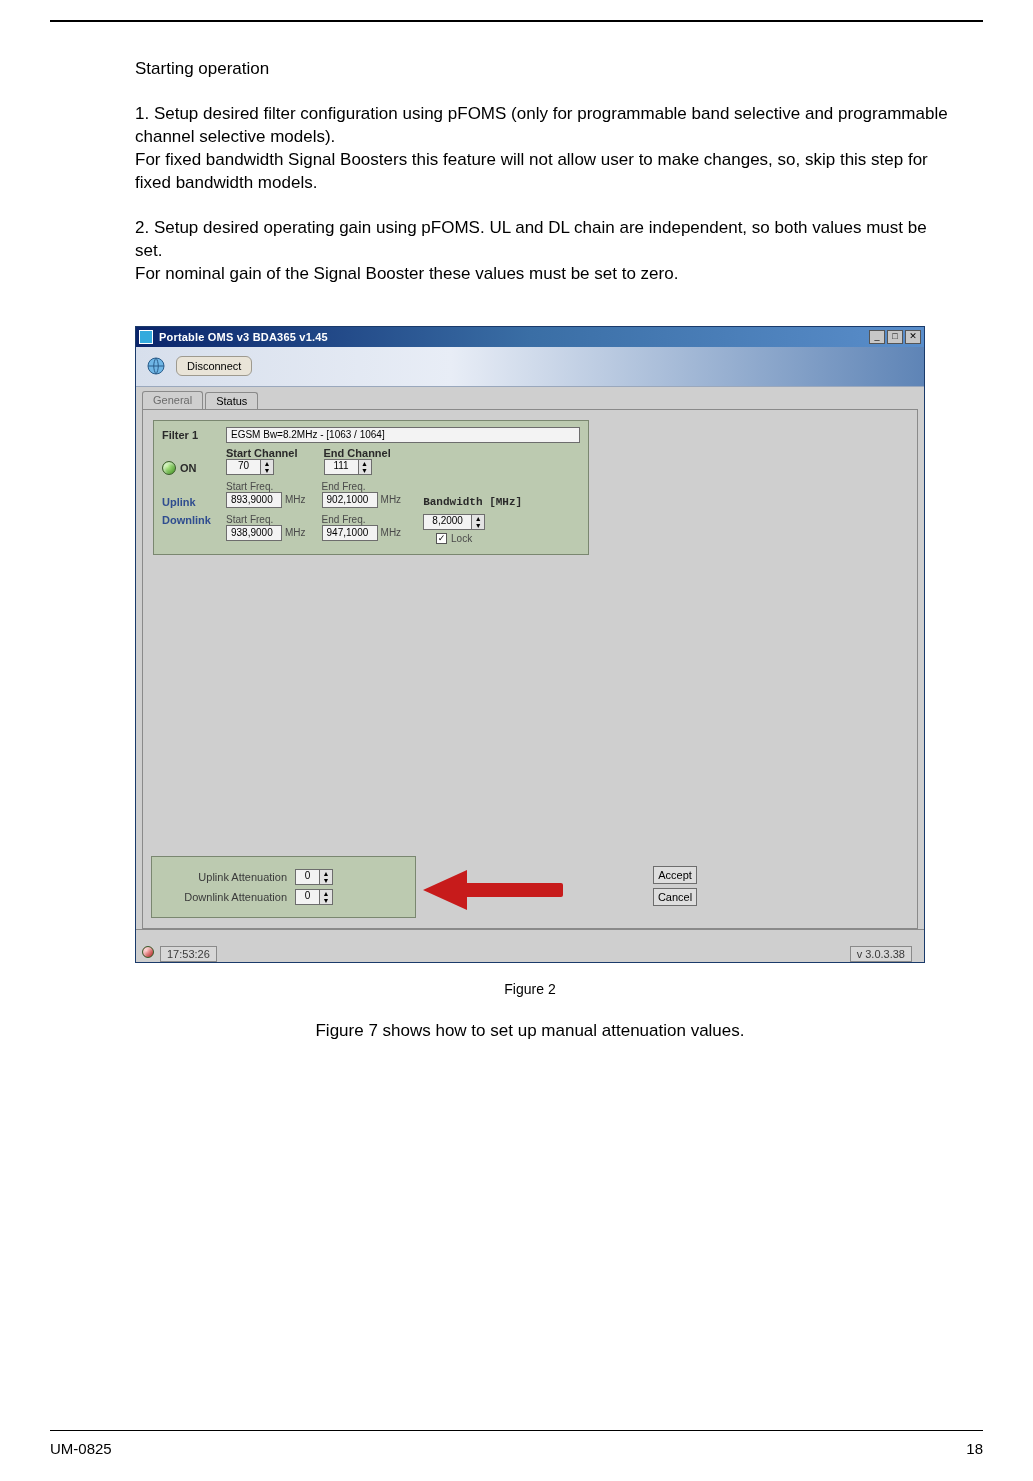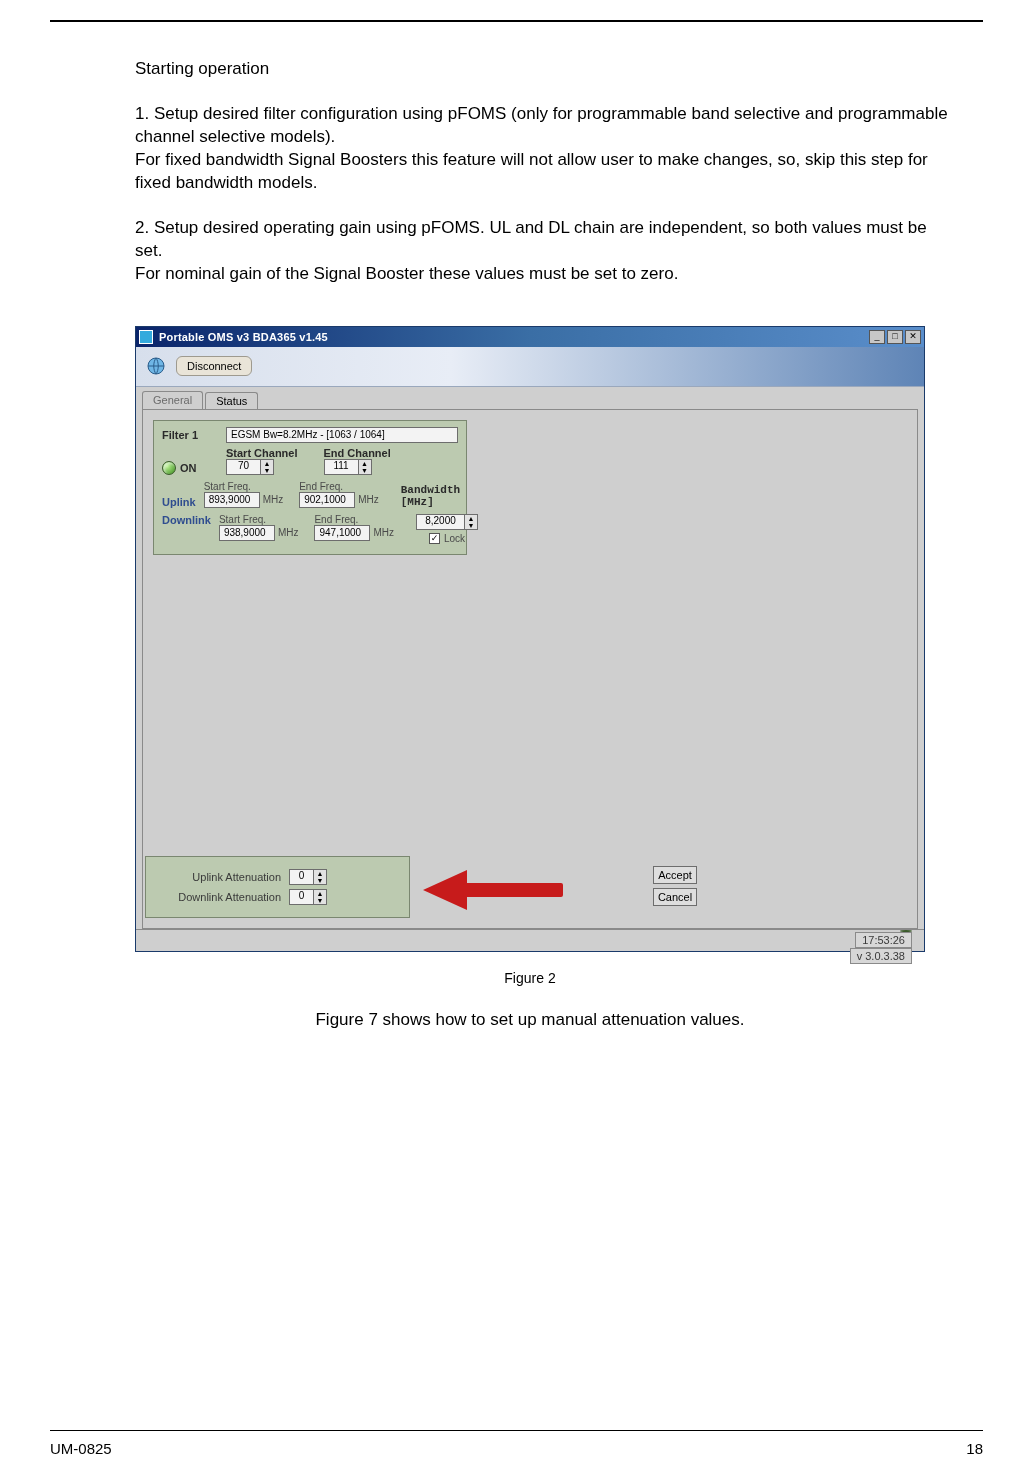--- a/index.html
+++ b/index.html
@@ -98,21 +98,21 @@
     border: 1px solid #8a8a8a;
     margin: 0 6px;
     padding: 10px;
     min-height: 520px;
     background:#cfcfcf;
     position:relative;
   }
   .filter-box {
     background:#bccab0;
     border:1px solid #7a8770;
-    width: 314px;
+    width: 436px;
     padding: 6px 8px 10px;
     font-size:11px;
   }
   .row { display:flex; align-items:center; gap:8px; }
   .lbl-bold { font-weight:bold; color:#2a2a2a; }
   .lbl-mid  { font-weight:bold; color:#2a2a2a; font-size:11px; }
   .lbl-blue { font-weight:bold; color:#2f4d8f; }
   .lbl-dim  { color:#4a4a4a; font-size:10px; }
   .input-sunk {
     background:#f3f3f3; border:1px solid #6d6d6d;
@@ -136,21 +136,21 @@
   }
   .led.green { background: radial-gradient(circle at 35% 35%, #b8f18e, #3a8a1f); }
   .led.red   { background: radial-gradient(circle at 35% 35%, #ffb3b3, #aa1e1e); }
   .grp-small { display:flex; flex-direction:column; gap:0; }
   .checkbox {
     width:11px; height:11px; border:1px solid #555; background:#fff;
     display:inline-flex; align-items:center; justify-content:center;
     font-size:9px; line-height:1;
   }
   .atten-box {
-    position:absolute; left:2px; bottom:10px;
+    position:absolute; left:8px; bottom:10px;
     background:#bccab0; border:1px solid #7a8770;
     width: 265px; padding:8px 10px;
     font-size:11px;
   }
   .atten-row { display:flex; align-items:center; gap:8px; margin:4px 0; }
   .atten-lbl { width:125px; text-align:right; color:#3a3a3a; }
   .arrow {
     position:absolute; left:280px; bottom:18px;
     width:140px; height:40px;
   }
@@ -170,22 +170,22 @@
     position:absolute; right:220px; bottom:22px;
     display:flex; flex-direction:column; gap:4px;
   }
   .win-button {
     width:44px; padding:2px 0; text-align:center;
     background:#dedede; border:1px solid #6d6d6d; font-size:11px;
   }
   .statusbar {
     height:22px; background:#cfcfcf;
     border-top:1px solid #8a8a8a;
-    display:flex; align-items:flex-end; padding:0 6px;
-    font-size:11px; color:#3a3a3a;flex-direction:column;
+    display:flex; align-items:flex-start; padding:16px 6px;
+    font-size:11px; color:#3a3a3a;
   }
   .statusbar .cell {
     border:1px solid #8a8a8a; background:#d7d7d7;
     padding:1px 6px; margin-right:6px; height:16px;
     display:flex; align-items:center;
   }
   .statusbar .spacer { flex:1; }
   .fig-caption { text-align:center; font-size:14px; margin-top:18px; }
   .fig-desc    { text-align:center; font-size:17px; margin-top:24px; }
   .footer {

